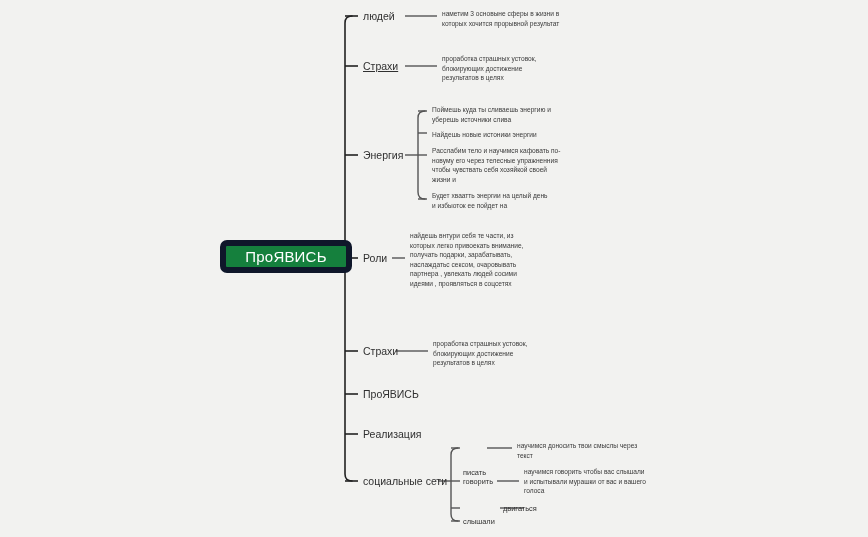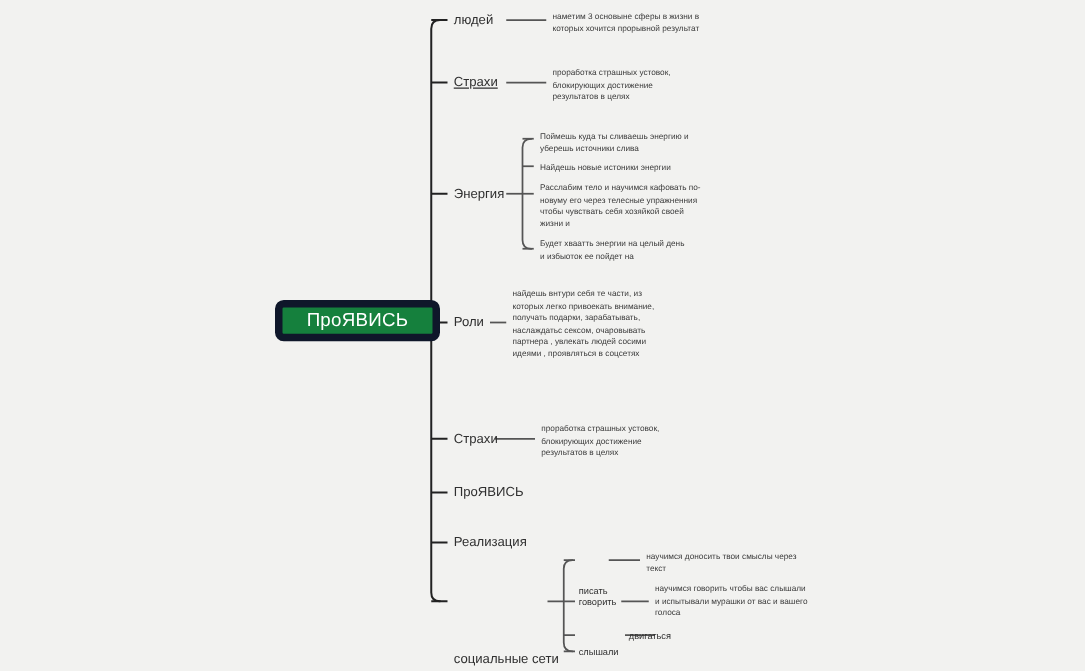--- a/index.html
+++ b/index.html
@@ -122,21 +122,21 @@
   <span>ПроЯВИСЬ</span>
 </div>
 
 <div class="l1-label" style="left:363px; top:10px;">людей</div>
 <div class="l1-label" style="left:363px; top:60px;text-decoration:underline;">Страхи</div>
 <div class="l1-label" style="left:363px; top:149px;">Энергия</div>
 <div class="l1-label" style="left:363px; top:252px;">Роли</div>
 <div class="l1-label" style="left:363px; top:345px;">Страхи</div>
 <div class="l1-label" style="left:363px; top:388px;">ПроЯВИСЬ</div>
 <div class="l1-label" style="left:363px; top:428px;">Реализация</div>
-<div class="l1-label" style="left:363px; top:475px;margin-top:46px;">социальные сети</div>
+<div class="l1-label" style="left:363px; top:475px;">социальные сети</div>
 
 <div class="l2-text" style="left:442px; top:9px; width:118px;">наметим 3 основыне сферы в жизни в которых хочится прорывной результат</div>
 <div class="l2-text" style="left:442px; top:54px; width:112px;">проработка страшных устовок, блокирующих достижение результатов в целях</div>
 
 <div class="l2-text" style="left:432px; top:105px; width:120px;">Поймешь куда ты сливаешь энергию и уберешь источники слива</div>
 <div class="l2-text" style="left:432px; top:130px; width:125px;">Найдешь новые истоники энергии</div>
 <div class="l2-text" style="left:432px; top:146px; width:130px;">Расслабим тело и научимся кафовать по-новуму  его через телесные упражненния чтобы чувствать себя хозяйкой своей жизни и</div>
 <div class="l2-text" style="left:432px; top:191px; width:120px;">Будет хваатть энергии на целый день и избыоток ее пойдет на</div>
 
 <div class="l2-text" style="left:410px; top:231px; width:122px;">найдешь внтури себя те части, из которых легко привоекать внимание, получать подарки, зарабатывать, наслаждатьс сексом, очаровывать партнера , увлекать людей сосими идеями , проявляться в соцсетях</div>

